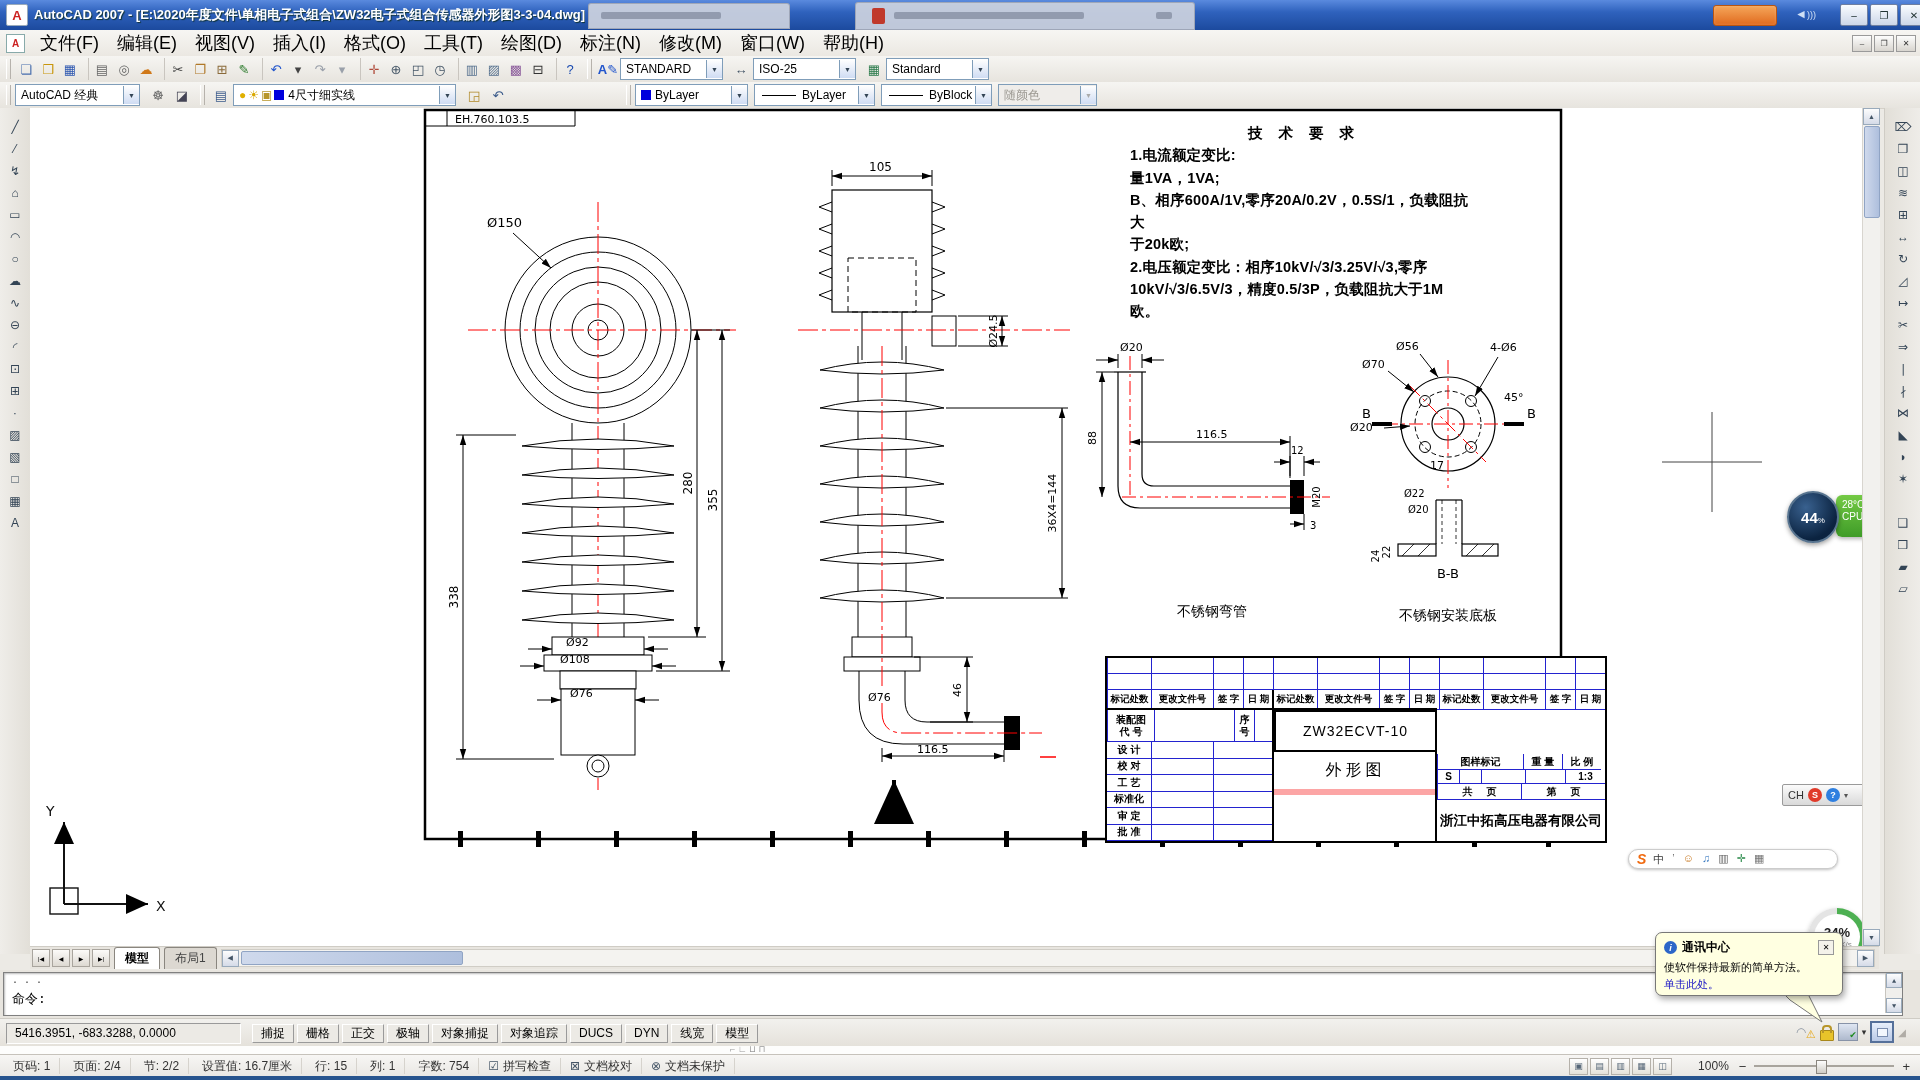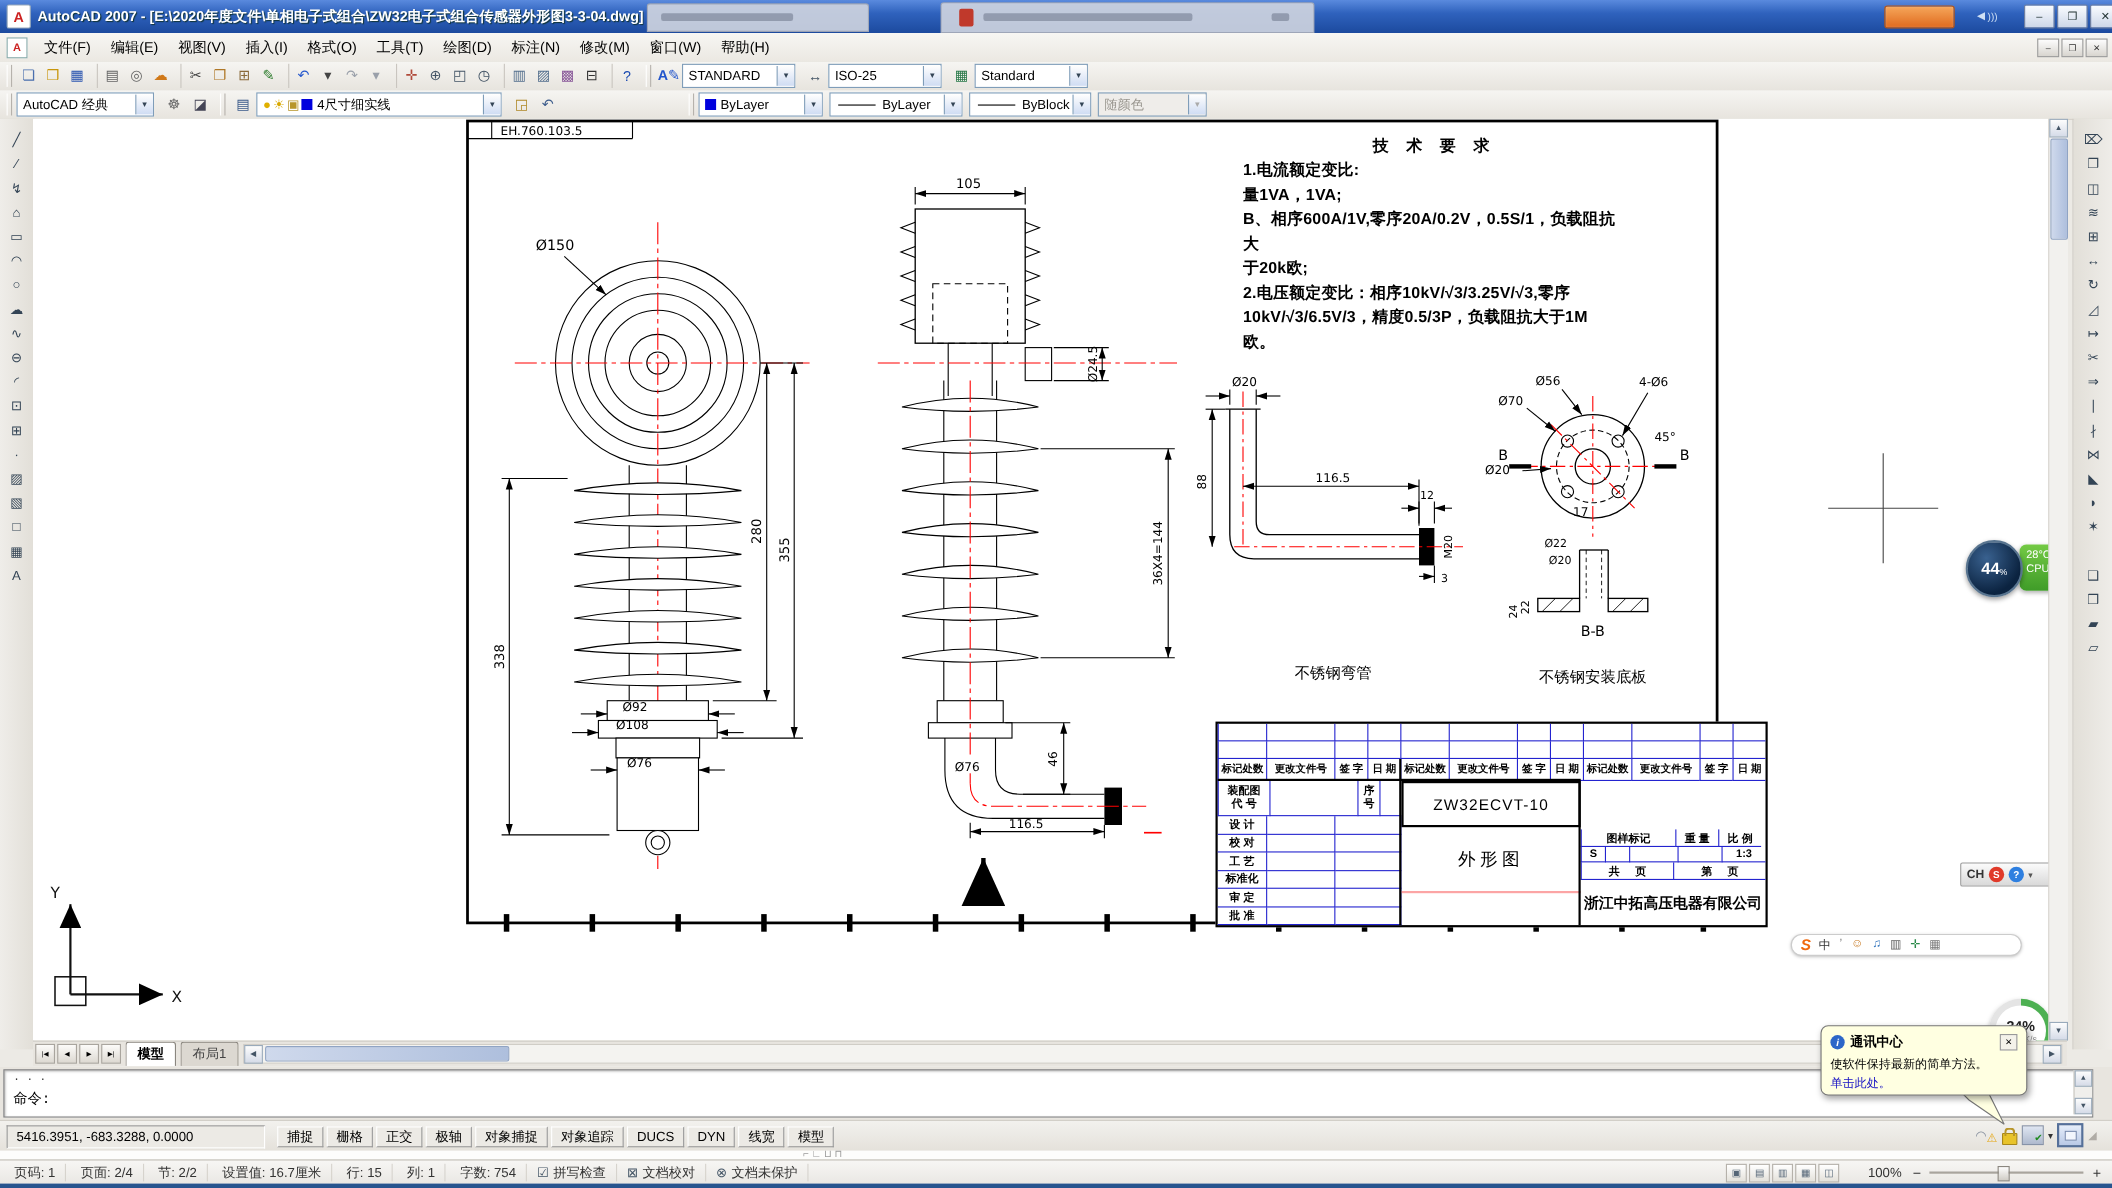--- a/index.html
+++ b/index.html
@@ -11,21 +11,21 @@
   #titlebar{left:0;top:0;width:1920px;height:30px;background:linear-gradient(180deg,#5a8ade 0%,#2f62bd 40%,#1c4a9e 100%);display:flex;align-items:center;color:#fff}
   #titlebar .apptitle{font-size:13px;font-weight:bold;text-shadow:1px 1px 1px #133;white-space:nowrap;overflow:hidden}
   .appicon{width:20px;height:20px;background:#fff;border:1px solid #9ab;border-radius:2px;margin:0 6px 0 6px;display:flex;align-items:center;justify-content:center;color:#c22;font-weight:bold;font-size:13px}
   .ghost{background:rgba(205,210,222,.92);border:1px solid rgba(150,158,175,.8);border-radius:3px 3px 0 0}
   .gbar{background:rgba(90,100,120,.45);height:7px;border-radius:2px}
   .wb{width:26px;height:20px;border:1px solid #6f7fa0;border-radius:2px;background:linear-gradient(#fafcff,#ccd6e8);display:flex;align-items:center;justify-content:center;font-size:10px;color:#233;margin-left:2px}
   .recbtn{width:62px;height:19px;border-radius:3px;background:linear-gradient(#f5a65a,#e06a1e);border:1px solid #b95511;box-shadow:inset 0 0 3px #fff3}
 
   
   #menubar{left:0;top:30px;width:1920px;height:26px;background:linear-gradient(#f7f6f3,#ebe8e2);border-bottom:1px solid #d4d0c8;display:flex;align-items:center}
-  .mi{padding:2px 9px;font-size:13px;cursor:default}
+  .mi{padding:2px 9px;font-size:18px;cursor:default}
   .docicon{width:17px;height:17px;background:#fff;border:1px solid #8aa;margin:0 6px;display:flex;align-items:center;justify-content:center;color:#c22;font-size:10px;font-weight:bold}
   .mdibtn{width:18px;height:15px;border:1px solid #9a9a9a;background:linear-gradient(#fdfdfd,#d8d5cf);font-size:8px;display:flex;align-items:center;justify-content:center;margin-left:2px;color:#333}
 
   
   .tbrowbar{left:0;width:1920px;height:26px;background:linear-gradient(#f6f5f2,#e7e4de);border-bottom:1px solid #d4d0c8;display:flex;align-items:center}
   #tb1{top:56px}#tb2{top:82px}
   .grip{width:3px;height:20px;border-left:1px solid #fff;border-right:1px solid #b6b2ac;margin:0 4px 0 6px}
   .ti{width:22px;height:22px;display:flex;align-items:center;justify-content:center;font-size:13px;border-radius:2px}
   .ti.sep{width:7px;height:22px;border-right:1px solid #c9c5bf;margin-right:2px;border-radius:0}
   .combo{display:flex;align-items:center;background:#fff;border:1px solid #7f9db9;height:20px;font-size:12px;padding-left:5px;margin-right:6px}
@@ -831,21 +831,21 @@
           <div class="tbrow3">
           <div style="width:45px">
               <span>批 准</span>
             </div>
             <div style="width:62px"></div>
             <div style="width:60px"></div>
         </div>
         </div>
 
       <div class="abs" style="left:167px;top:52px;width:163px;height:42px;border:2px solid #000;box-sizing:border-box;display:flex;align-items:center;justify-content:center;font-size:14px;letter-spacing:1px">ZW32ECVT-10</div>
-      <div class="abs" style="left:167px;top:94px;width:163px;height:60px;border-bottom:2px solid #fca5a5;box-sizing:border-box;display:flex;align-items:center;justify-content:center;font-size:16px;letter-spacing:4px">外形图</div>
+      <div class="abs" style="left:167px;top:94px;width:163px;height:43px;border-bottom:6px solid #fca5a5;box-sizing:border-box;display:flex;align-items:center;justify-content:center;font-size:16px;letter-spacing:4px">外形图</div>
 
       <div class="abs" style="left:330px;top:96px;width:164px;height:16px;display:flex">
         <div class="hcell" style="width:88px;height:16px">图样标记</div>
         <div class="hcell" style="width:40px;height:16px">重 量</div>
         <div class="hcell" style="width:40px;height:16px">比 例</div>
       </div>
       <div class="abs" style="left:330px;top:112px;width:168px;height:14px;display:flex">
         <div class="hcell" style="width:22px;height:14px">S</div>
         <div class="hcell" style="width:22px;height:14px"></div>
           <div class="hcell" style="width:44px;height:14px"></div>
@@ -874,21 +874,21 @@
       <span style="font-size:15px;font-weight:bold">44</span>
         <span style="font-size:8px;margin-top:6px">%</span>
     </div>
     <div id="cputip" class="abs">
       <div style="display:flex;align-items:center;gap:4px">
           <span>28°C</span>
         </div>
       <div>CPU温度</div>
     </div>
     <div id="imebar" class="abs">
-      <span style="font-size:11px;font-weight:bold;color:#333">CH</span>
+      <span style="font-size:11px;font-weight:normal;color:#333">CH</span>
       <span class="imec" style="background:#e03a2a">S</span>
       <span class="imec" style="background:#2e7fe0">?</span>
       <span style="font-size:8px;color:#555">▾</span>
     </div>
     <div id="sogoubar" class="abs">
       <span style="color:#f06a10;font-weight:bold;font-style:italic;font-size:14px">S</span>
       <span style="display:flex;gap:8px;font-size:11px">
 
       <span style="color: rgb(51, 51, 51);"><span>中</span></span>
           <span style="color: rgb(119, 119, 119);"><span>’</span></span>

